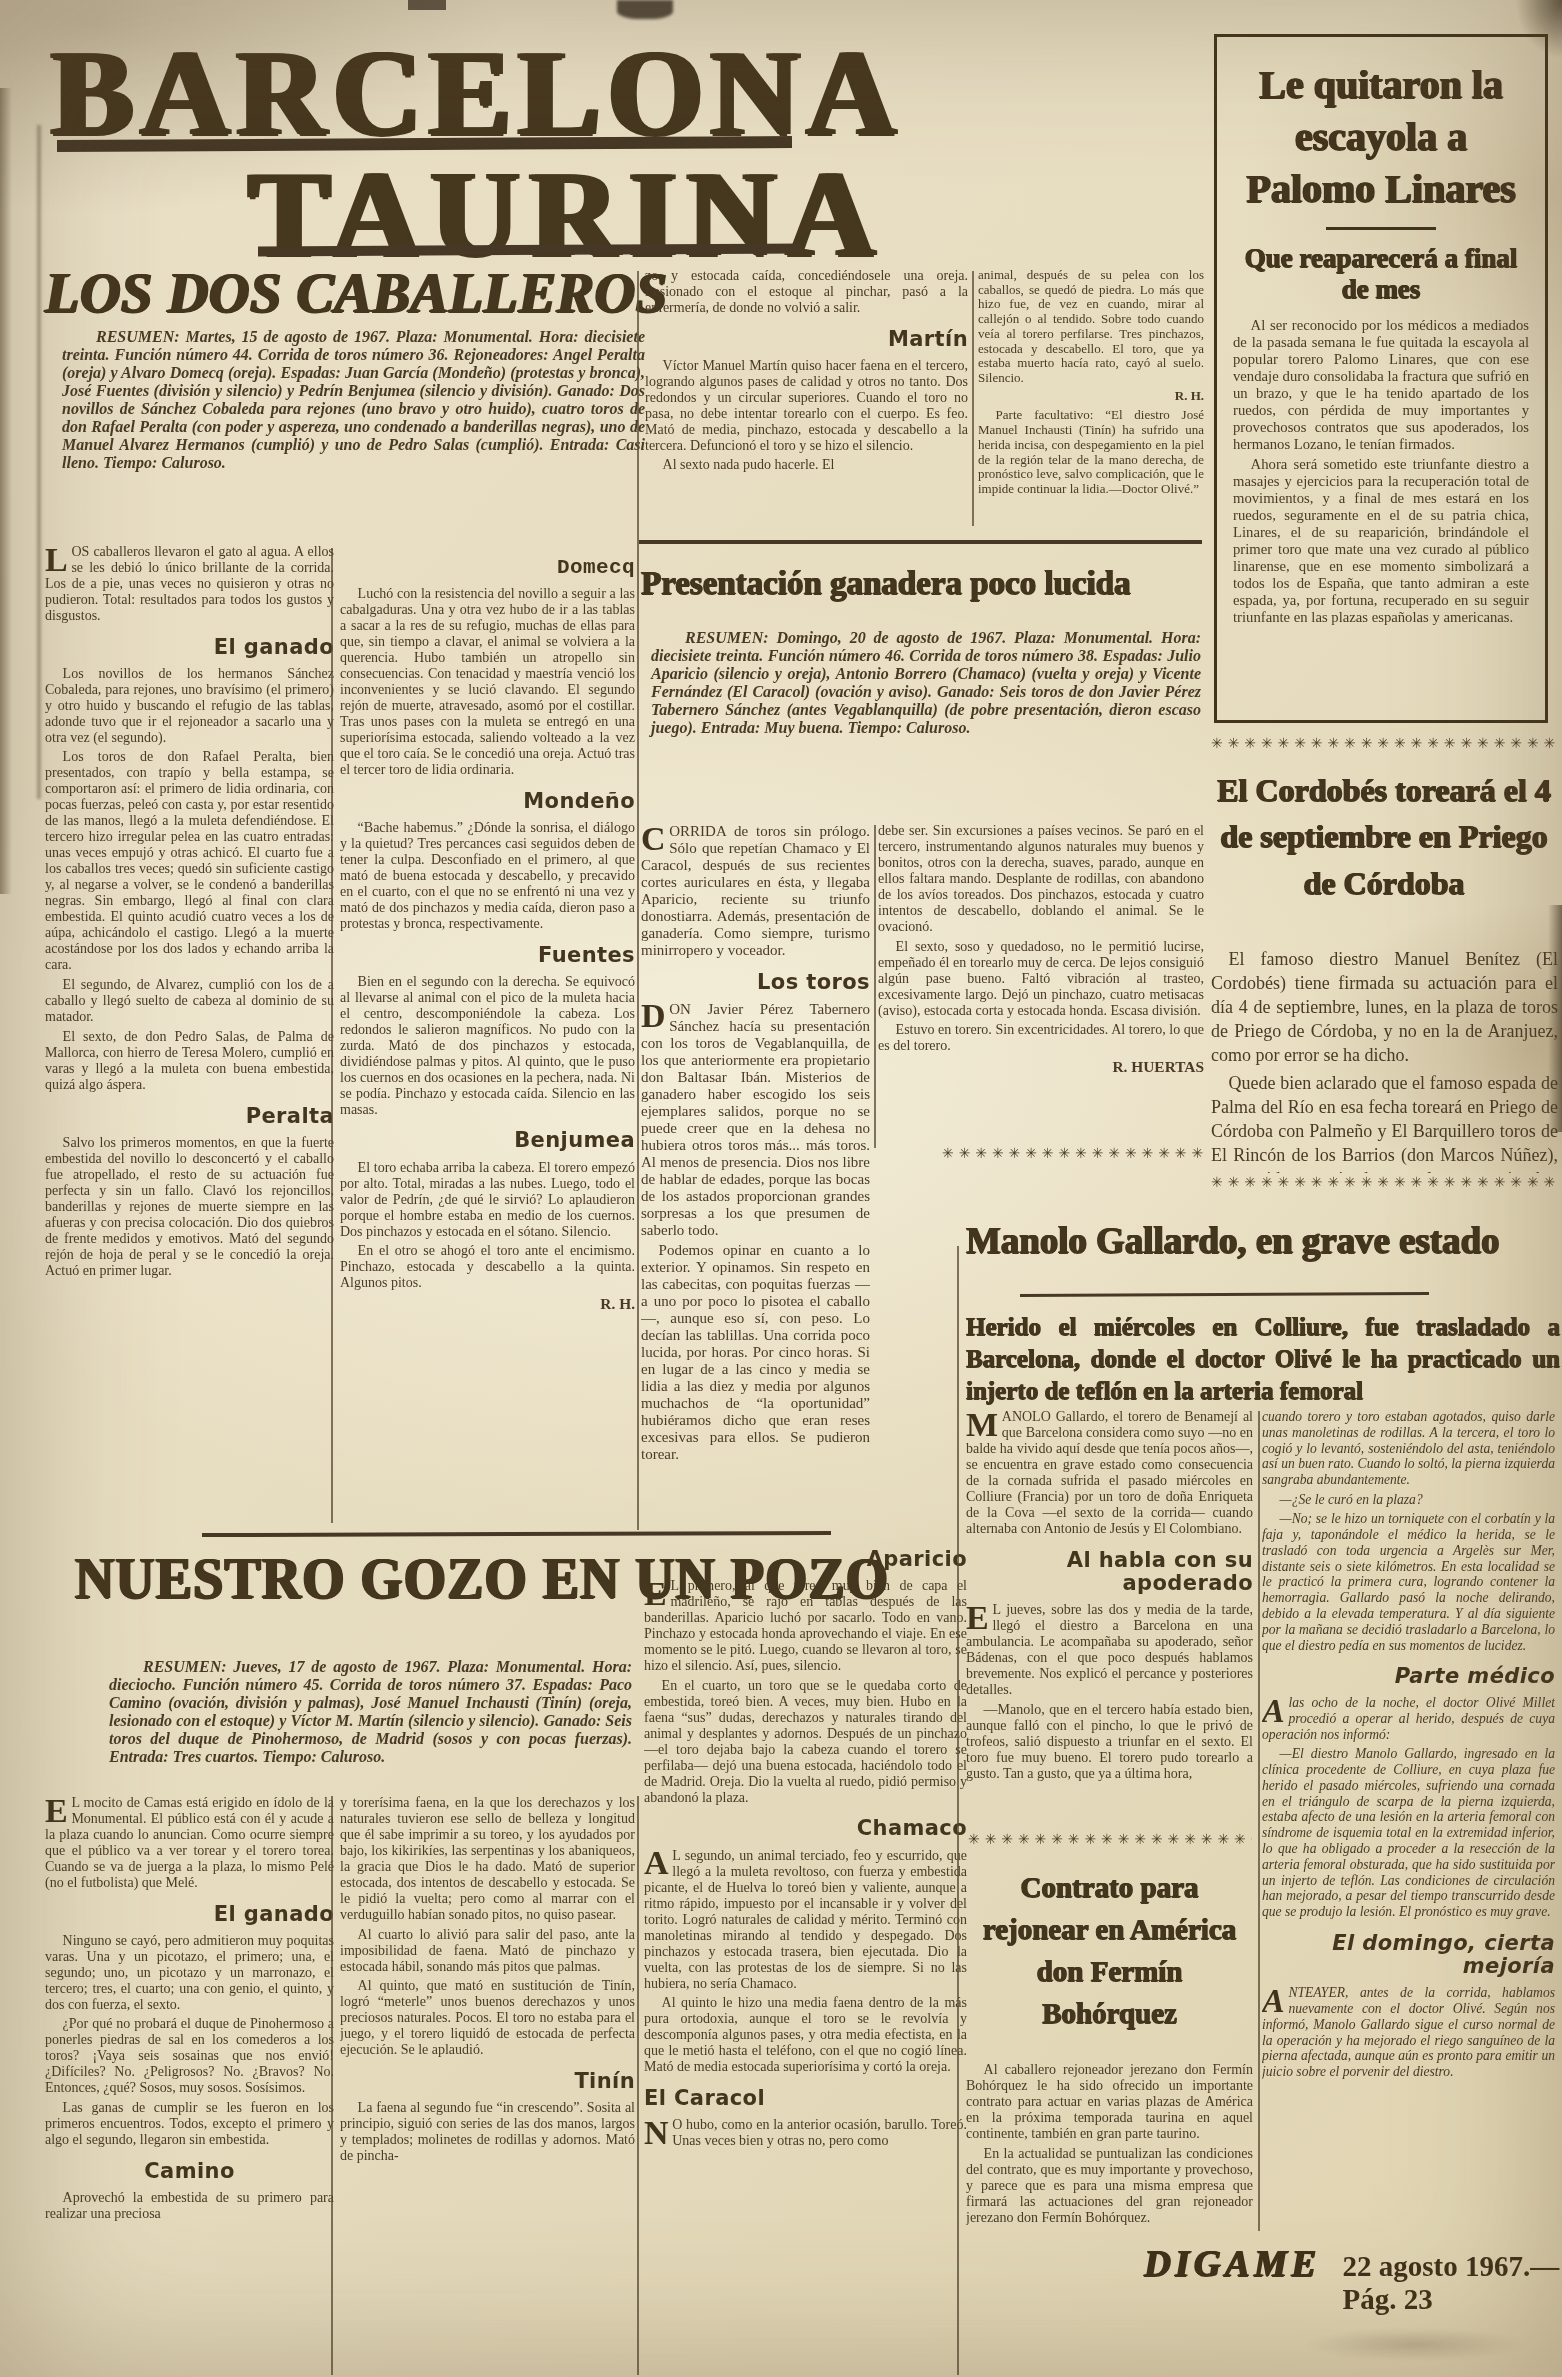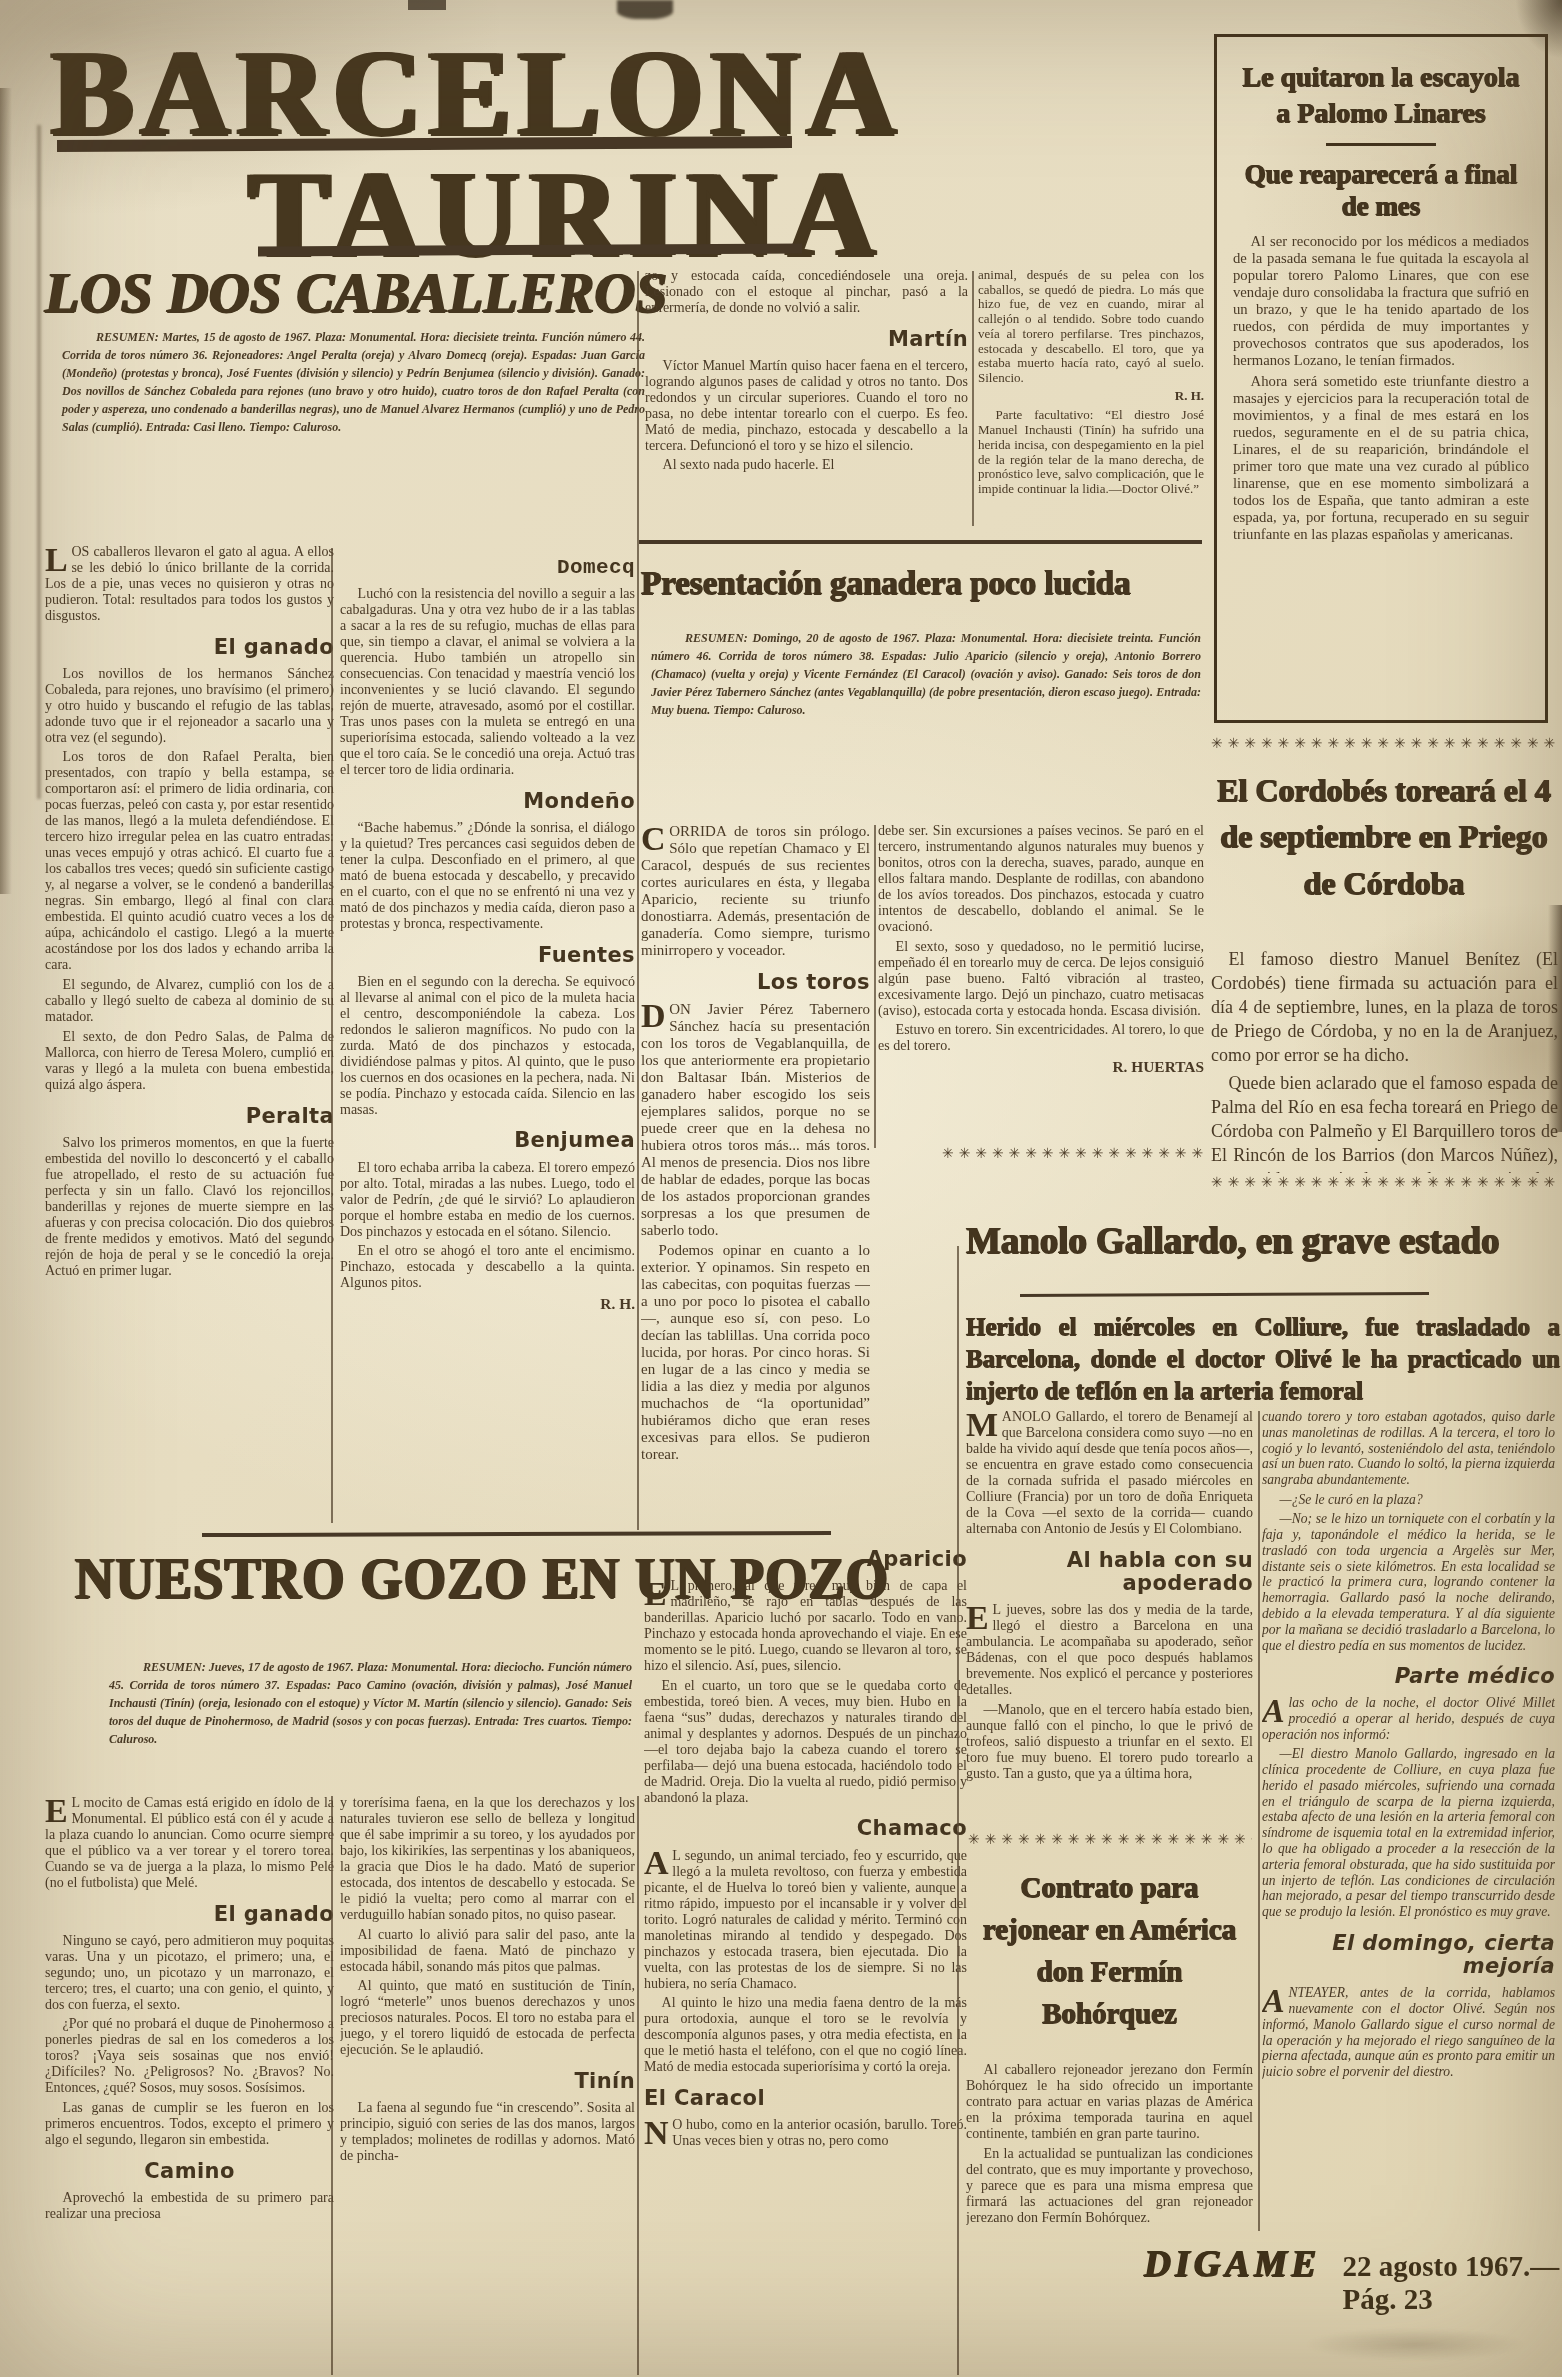--- a/index.html
+++ b/index.html
@@ -22,28 +22,28 @@
   .bt-w{font-size:15px;line-height:17px;}
   .bt-s{font-size:13px;line-height:14.7px;}
   .bt-s2{font-size:13.6px;line-height:15.8px;}
   .pg{margin:0 0 3.7px;text-align:justify;}
   .ind{text-indent:17.6px;}
   .dc{float:left;font-weight:bold;font-size:34px;line-height:28px;padding:1.5px 3.7px 0 0;color:#42331d;}
   .sh{font-family:"DejaVu Sans",sans-serif;font-weight:bold;font-size:21px;line-height:1.12;
       margin:11.7px 0 6.6px;color:#44351f;letter-spacing:0.4px;}
   .align-r{text-align:right}.align-c{text-align:center}.align-l{text-align:left}
   .sig{text-align:right;font-weight:bold;font-size:15.4px;margin-top:4.4px;}
-  .resumen{font-style:italic;font-weight:bold;font-size:12px;line-height:18px;
+  .resumen{font-style:italic;font-weight:bold;font-size:16px;line-height:18px;
       text-align:justify;text-indent:34px;color:#493a25;}
   .h-italic{font-size:56px;line-height:1;font-weight:bold;font-style:italic;letter-spacing:0.7px;white-space:nowrap;color:#45361f;}
   .h-slab{font-size:60px;line-height:1;font-weight:bold;white-space:nowrap;transform:scaleX(.9);transform-origin:left;color:#45361f;letter-spacing:1.5px;}
   .h-pres{font-size:34px;line-height:1;font-weight:bold;white-space:nowrap;transform:scaleX(.97);transform-origin:left;color:#44351f;}
   .h-gall{font-size:38px;line-height:1;font-weight:bold;white-space:nowrap;transform:scaleX(.97);transform-origin:left;color:#44351f;}
   .h-herido{font-size:25px;line-height:1.28;font-weight:bold;text-align:justify;color:#44351f;}
-  .h-box{font-size:28px;line-height:1.3;font-weight:bold;text-align:center;color:#44351f;}
+  .h-box{font-size:40px;line-height:1.3;font-weight:bold;text-align:center;color:#44351f;}
   .h-subbox{font-size:27px;line-height:1.18;font-weight:bold;text-align:center;color:#44351f;}
   .h-cord{font-size:32px;line-height:1.45;font-weight:bold;text-align:center;color:#44351f;}
   .h-contrato{font-size:29px;line-height:1.45;font-weight:bold;text-align:center;color:#44351f;}
   .orn{font-size:14px;letter-spacing:0.7px;white-space:nowrap;overflow:hidden;color:#4a3a26;}
   .box{border:3.7px solid #42331d;padding:22px 16px 14.7px;box-sizing:border-box;}
   .boxrule{width:110px;height:2.9px;background:#42331d;margin:11.7px auto 13px;}
   .col{overflow:hidden;}
   .footer-row{display:flex;align-items:baseline;gap:22px;}
   .f-brand{font-size:37px;font-weight:bold;font-style:italic;letter-spacing:4.4px;color:#3f3119;}
   .f-info{font-size:29px;font-weight:bold;color:#3f3119;}

